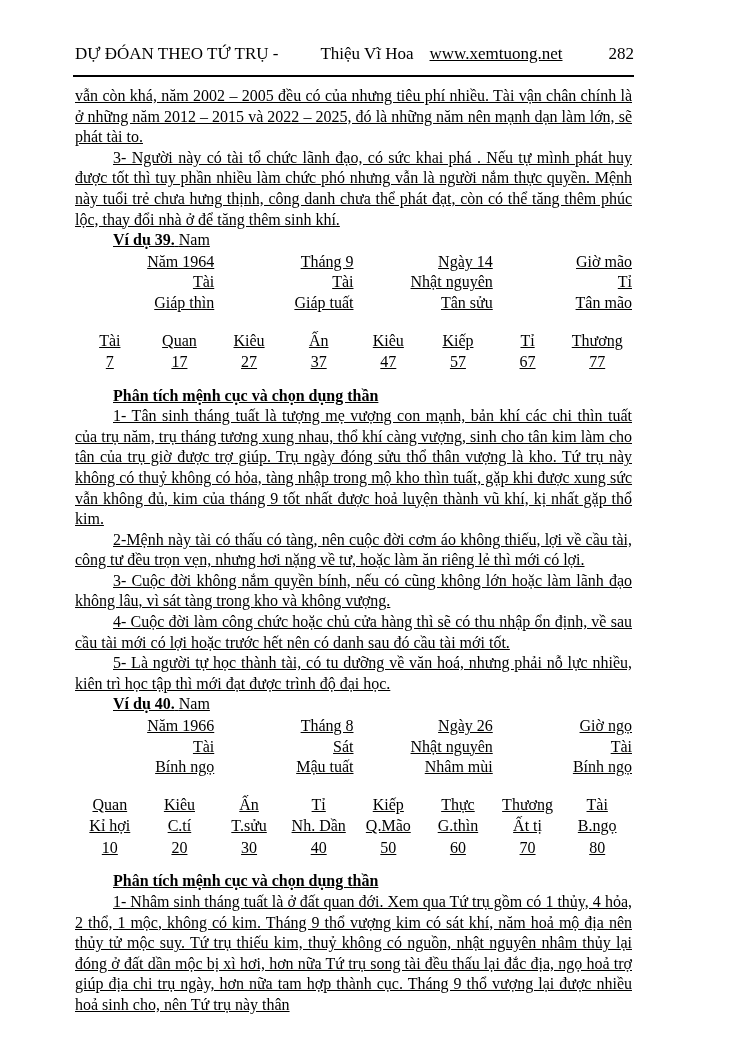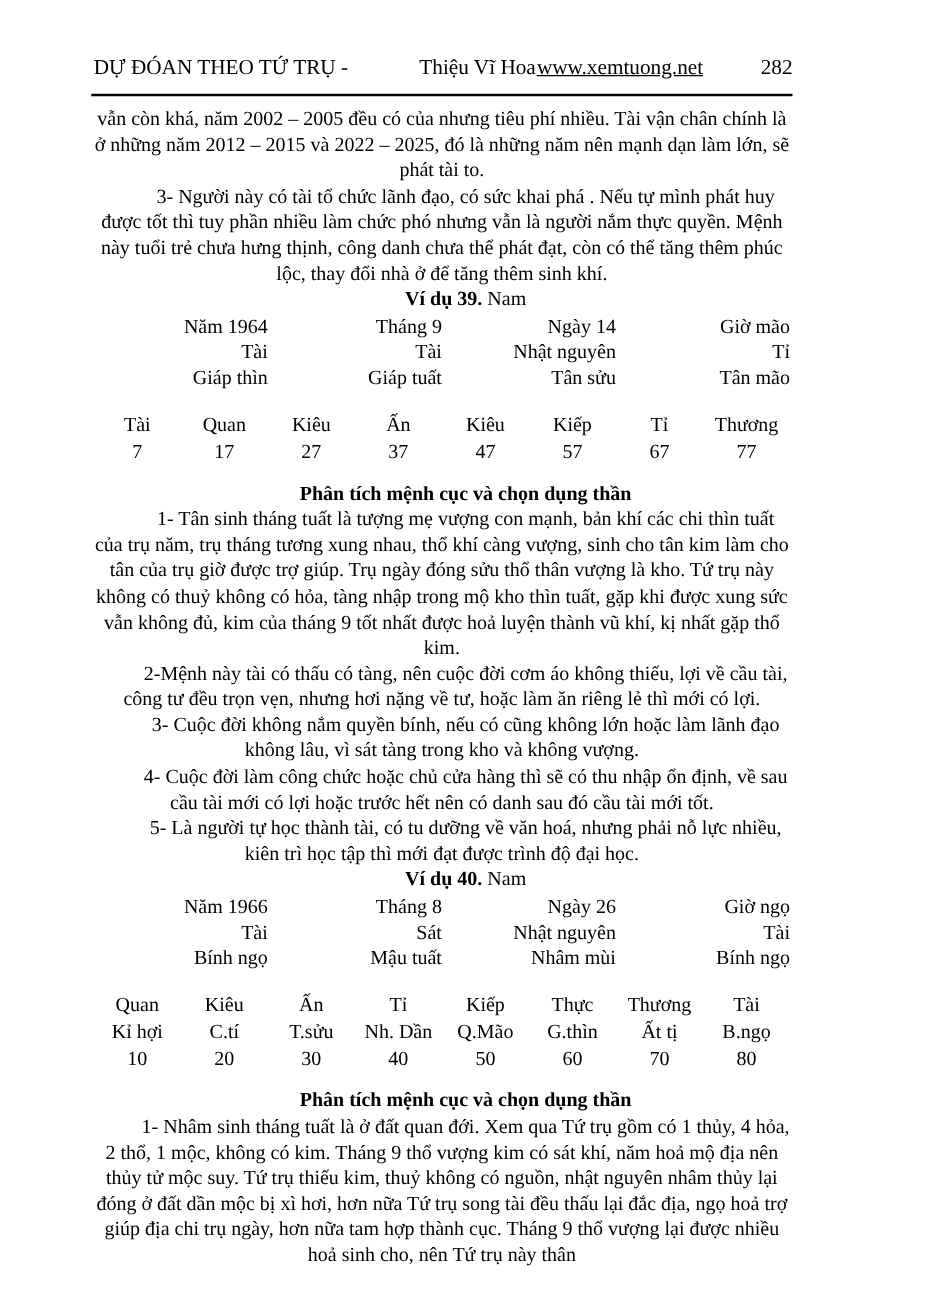--- a/index.html
+++ b/index.html
@@ -19,35 +19,36 @@
   }
   .header {
     display: flex;
     align-items: baseline;
     margin: 0 72px 0 75px;
     padding-top: 44px;
     font-size: 17px;
     line-height: 20px;
     white-space: nowrap;
   }
-  .h-author { margin-left: 57px; }
+  .h-author { margin-left: 42px; }
   .h-spacer { flex: 1; }
   .h-site   { text-decoration: underline; }
   .h-page   { margin-left: 46px; }
   .rule {
     margin: 11px 72px 0 73px;
     border-bottom: 2px solid #000000;
   }
   .content {
     margin: 9px 74px 0 75px;
     font-size: 16px;
     line-height: 20.6px;
     text-align: justify;
+    text-decoration: underline;
   }
-  .content p { margin: 0; text-align: center; }
+  .content p { margin: 0; }
   .ind { text-indent: 38px; }
   .heading {
     font-weight: bold;
     text-indent: 38px;
     margin-top: 13px !important;
     text-align: left;
   }
   .ex-title { text-indent: 38px; text-align: left; }
   .ex-title b { font-weight: bold; }
   .grid4 {

